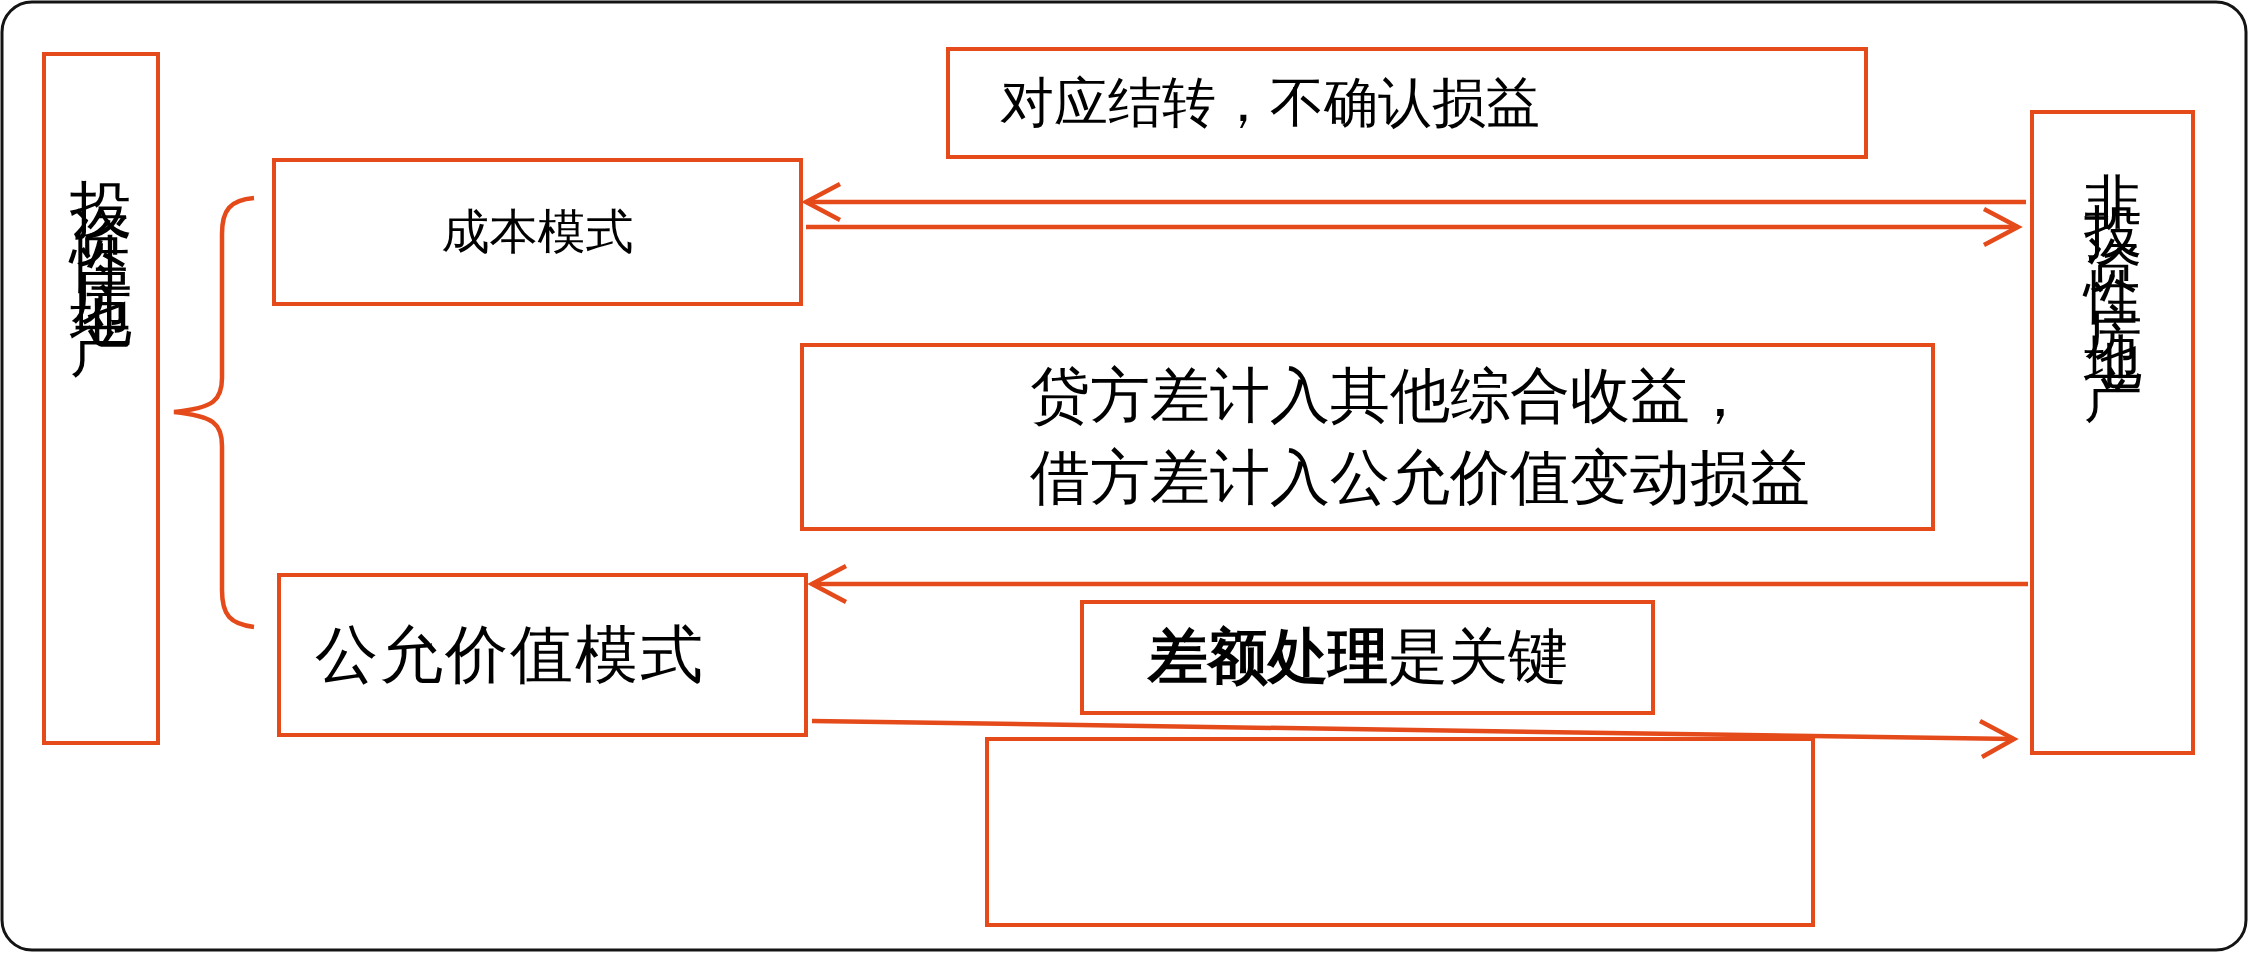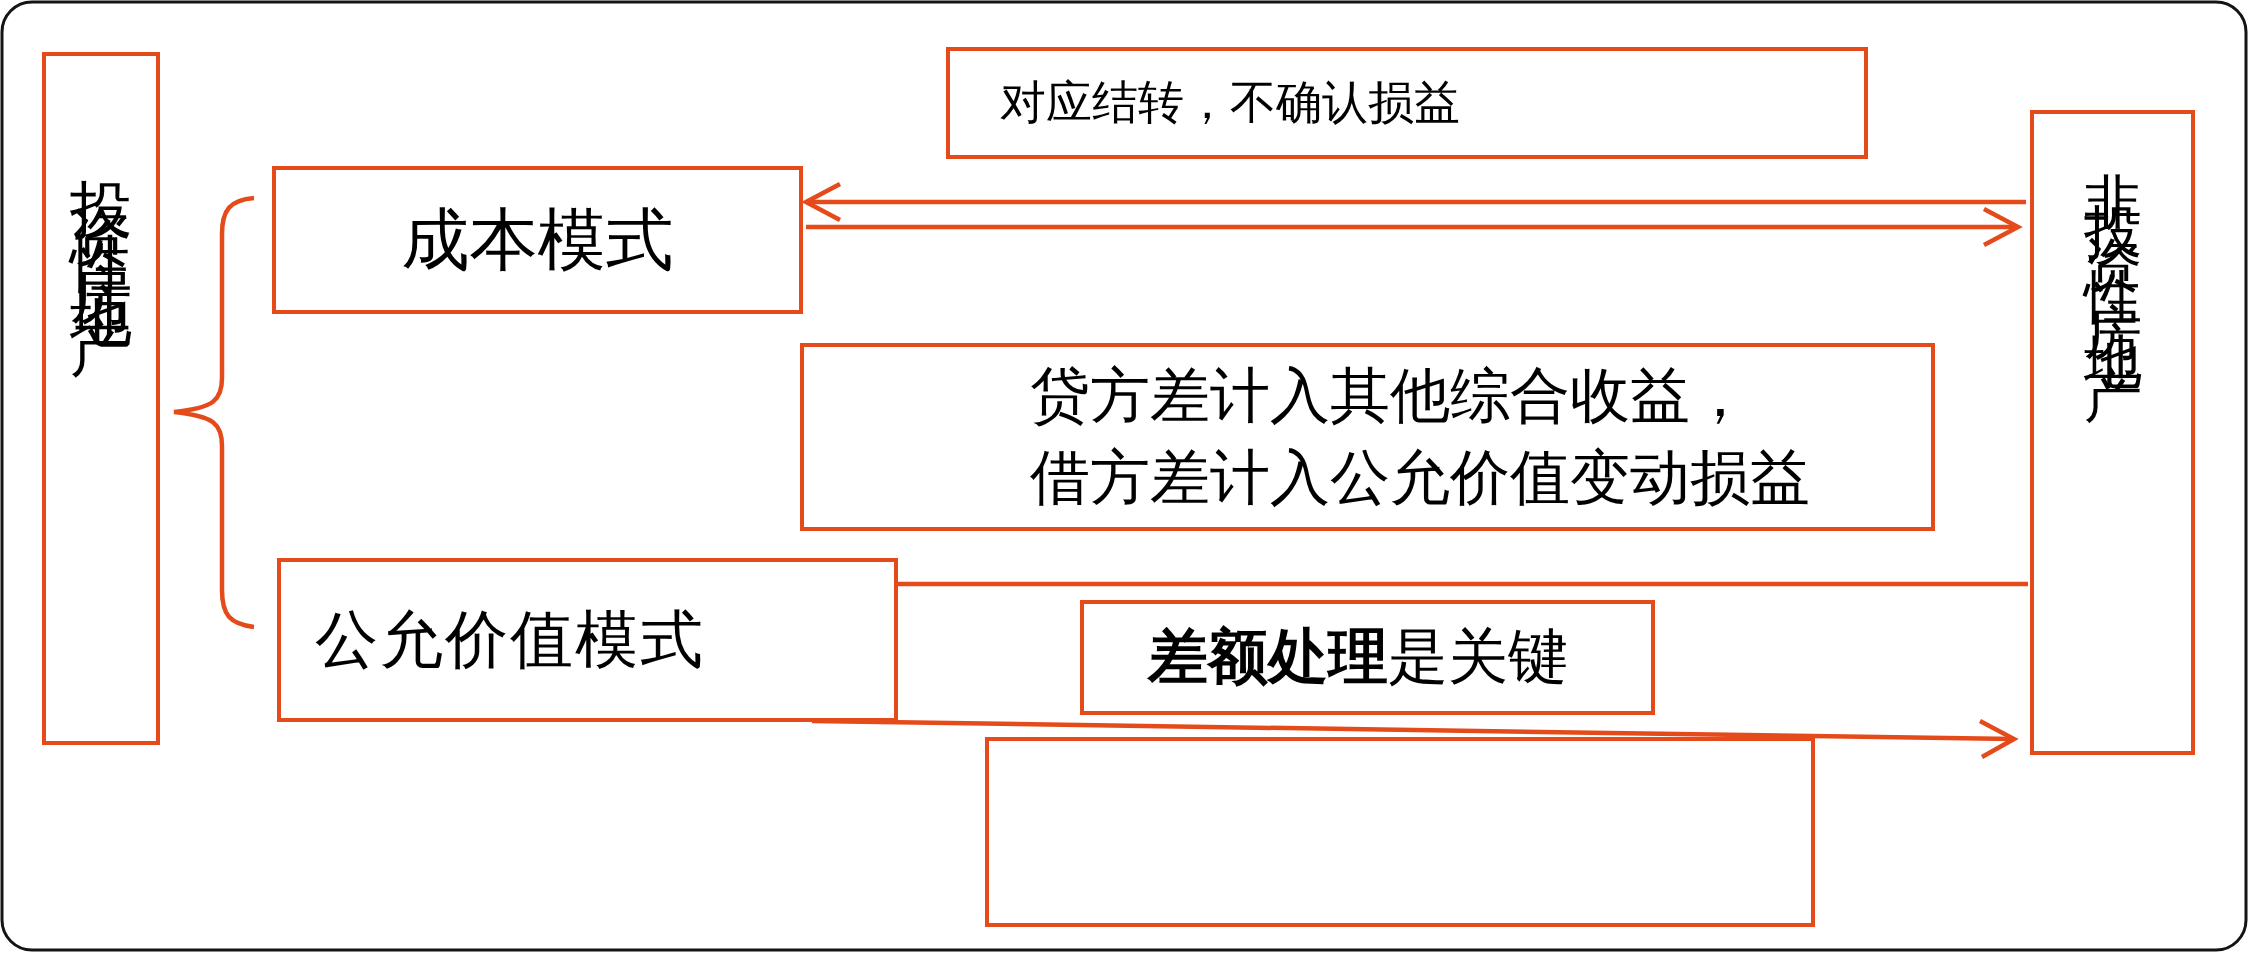--- a/index.html
+++ b/index.html
@@ -9,23 +9,23 @@
   }
   .box{position:absolute;border:4px solid #E54A1B;background:#fff;box-sizing:border-box;}
   .vtext{
     writing-mode:vertical-rl;text-orientation:upright;
     font-size:62px;line-height:1;letter-spacing:27px;white-space:nowrap;
   }
   .hcenter{display:flex;align-items:center;justify-content:center;}
   .vcenter{display:flex;align-items:center;}
   #left-box .vtext{position:absolute;left:50%;transform:translateX(-50%);top:74px;}
   #right-box .vtext{position:absolute;left:50%;transform:translateX(-50%);top:12px;font-size:58px;letter-spacing:32px;}
-  #cost-box{font-size:68px;margin-top:8px;}
+  #cost-box{font-size:48px;}
   #fv-box{font-size:63px;padding-left:34px;letter-spacing:2px;}
-  #top-label-box{font-size:46px;padding-left:50px;}
+  #top-label-box{font-size:54px;padding-left:50px;}
   #mid-label-box{font-size:60px;padding-left:226px;line-height:82px;}
   #key-label-box{font-size:60px;padding-left:64px;}
   #bottom-label-box{font-size:62px;padding-left:36px;line-height:82px;}
   .b{font-weight:bold;}
   svg.overlay{position:absolute;left:0;top:0;pointer-events:none;}
   .stroke{stroke:#E54A1B;stroke-width:4.5;fill:none;}
   .frame{stroke:#141414;stroke-width:3;fill:none;}
 </style>
 </head>
 <body>
@@ -52,21 +52,21 @@
   </svg>
 
   <div class="box" id="left-box" style="left:42px;top:52px;width:118px;height:693px;">
     <div class="vtext">投资性房地产</div>
   </div>
 
   <div class="box hcenter" id="cost-box" style="left:272px;top:158px;width:531px;height:148px;">
     <span>成本模式</span>
   </div>
 
-  <div class="box vcenter" id="fv-box" style="left:277px;top:558px;width:621px;height:164px;">
+  <div class="box vcenter" id="fv-box" style="left:277px;top:573px;width:531px;height:164px;">
     <span>公允价值模式</span>
   </div>
 
   <div class="box" id="right-box" style="left:2030px;top:110px;width:165px;height:645px;">
     <div class="vtext">非投资性房地产</div>
   </div>
 
   <div class="box vcenter" id="top-label-box" style="left:946px;top:47px;width:922px;height:112px;">
     <span>对应结转，不确认损益</span>
   </div>

